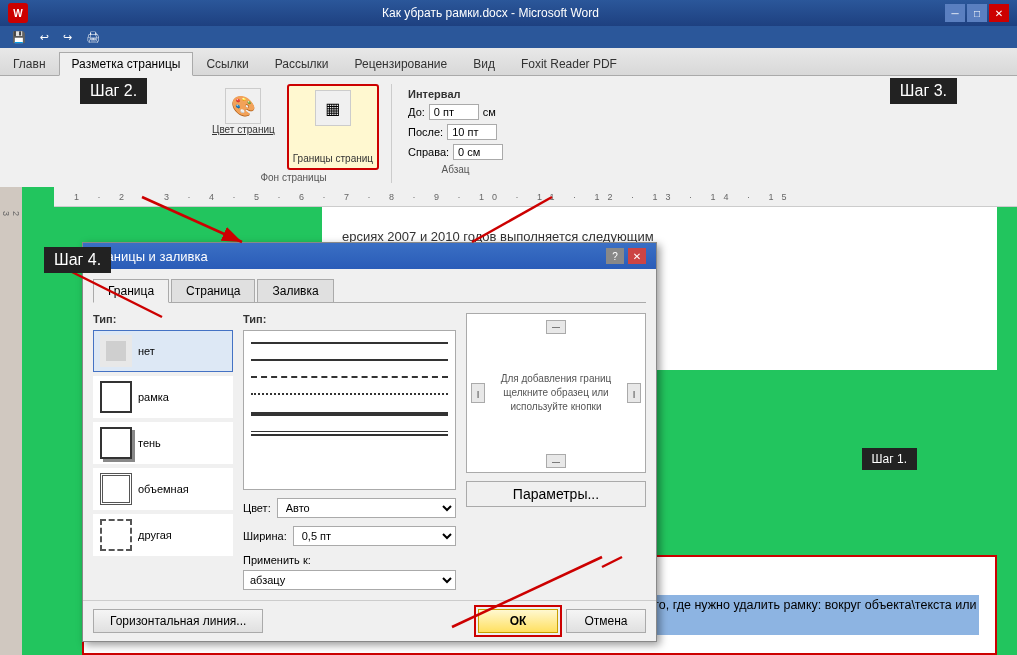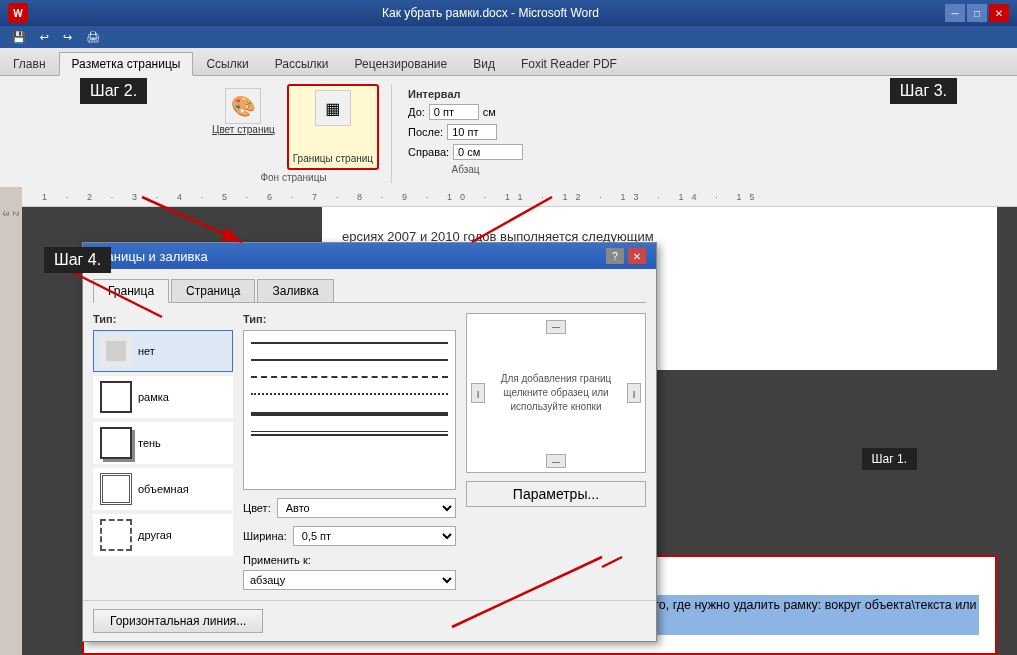--- a/index.html
+++ b/index.html
@@ -418,41 +418,41 @@
           <span>До:</span>
           <input type="text" style="width: 50px; border: 1px solid rgb(170, 170, 170); padding: 1px 4px; font-size: 11px;" value="0 пт">
           <span>см</span>
         </div>
         <div style="display:flex; align-items:center; gap:4px;">
           <span>После:</span>
           <input type="text" style="width: 50px; border: 1px solid rgb(170, 170, 170); padding: 1px 4px; font-size: 11px;" value="10 пт">
         </div>
         <div style="display:flex; align-items:center; gap:4px;">
           <span>Справа:</span>
-          <input type="text" style="width: 70px; border: 1px solid rgb(170, 170, 170); padding: 1px 4px; font-size: 11px;" value="0 см">
+          <input type="text" style="width: 50px; border: 1px solid rgb(170, 170, 170); padding: 1px 4px; font-size: 11px;" value="0 см">
         </div>
         <div style="font-size:10px; color:#555; text-align:center;">Абзац</div>
       </div>
 
       <div class="step-label" style="position:absolute; top:2px; right:60px; font-size:16px; padding:4px 10px; z-index:200;">Шаг 3.</div>
     </div>
   </div>
 
   <div style="display:flex; flex:1; position:relative; overflow:hidden;">
 
     <div class="left-sidebar" style="position:relative;">
       <div style="font-size:9px; color:#666; writing-mode:vertical-rl; margin-top:20px;">
         <div>1</div>
           <div>2</div>
           <div>3</div>
           <div>4</div>
       </div>
     </div>
 
-    <div style="flex:1; background:#404040; position:relative; overflow:hidden;">
+    <div style="flex:1; background:#22c55e; position:relative; overflow:hidden;padding-left:32px;">
 
       <div class="ruler">
         <span style="font-size:9px; color:#666; letter-spacing:8px;">1 · 2 · 3 · 4 · 5 · 6 · 7 · 8 · 9 · 10 · 11 · 12 · 13 · 14 · 15</span>
       </div>
 
       <div style="position:absolute; top:20px; right:20px; left:300px; background:white; padding:20px; font-size:13px; line-height:1.7;">
         <div class="doc-text">ерсиях 2007 и 2010 годов выполняется следующим</div>
         <div class="doc-text">о вкладку "Разметка страницы".</div>
         <div class="doc-text">вокруг которого есть рамка. Если требуется</div>
         <div class="doc-text">полях листа, то ничего выделять не нужно.</div>
@@ -581,20 +581,24 @@
               </div>
             </div>
 
           </div>
         </div>
 
         <div class="dialog-footer">
           <div class="footer-left">
             <button class="footer-btn">Горизонтальная линия...</button>
           </div>
+          <div class="footer-right">
+            <button class="footer-btn primary">ОК</button>
+            <button class="footer-btn">Отмена</button>
+          </div>
         </div>
       </div>
 
       <div class="highlighted-box">
         <div class="bullet-item">
           <span class="bullet-dot">•</span>
           <span class="highlighted-text">Нажать кнопку "Границы страниц", помещенную в блоке "Фон страницы".</span>
         </div>
         <div class="bullet-item">
           <span class="bullet-dot">•</span>

